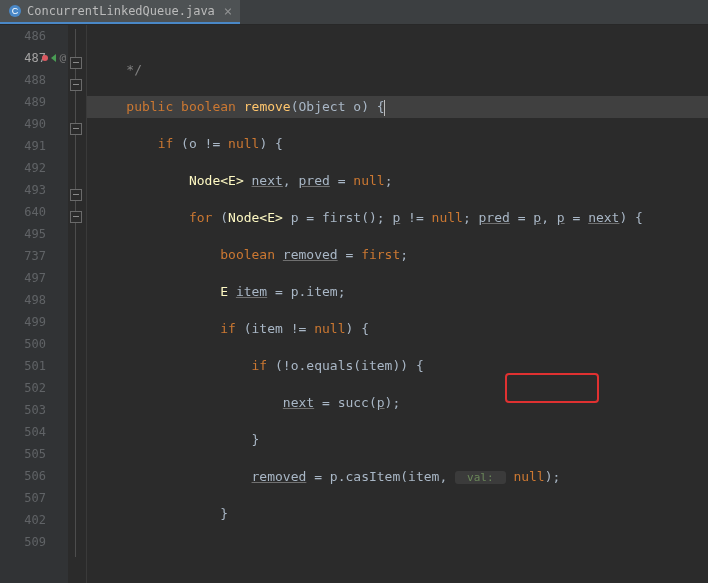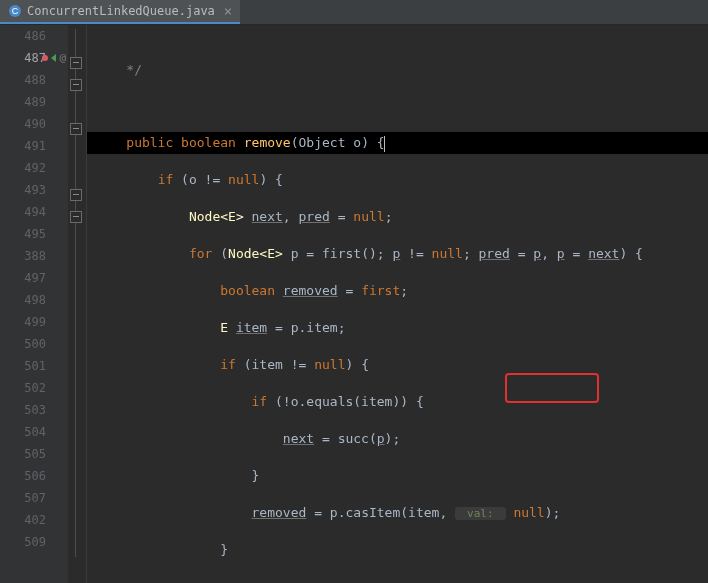--- a/index.html
+++ b/index.html
@@ -118,22 +118,21 @@
     white-space: pre;
     position: relative;
   }
   .code .row {
     height: 22px;
     line-height: 22px;
     padding-left: 8px;
     position: relative;
   }
   .code .row.hl {
-    background: #000000;
-    margin-top: 36px;
+    background: #404040;
   }
   .caret {
     display: inline-block;
     width: 1px;
     height: 16px;
     background: #bbbbbb;
     vertical-align: middle;
     margin-left: -1px;
   }
   .kw  { color: #cc7832; }
@@ -178,23 +177,23 @@
             <path d="M0 4 L5 0 L5 8 Z" fill="#499c54"></path>
           </svg>
           <span style="color:#787878;font-size:11px">@</span>
         </span></div>
       <div class="ln">488</div>
       <div class="ln">489</div>
       <div class="ln">490</div>
       <div class="ln">491</div>
       <div class="ln">492</div>
       <div class="ln">493</div>
-      <div class="ln">494</div>
+      <div class="ln">640</div>
       <div class="ln">495</div>
-      <div class="ln">388</div>
+      <div class="ln">737</div>
       <div class="ln">497</div>
       <div class="ln">498</div>
       <div class="ln">499</div>
       <div class="ln">500</div>
       <div class="ln">501</div>
       <div class="ln">502</div>
       <div class="ln">503</div>
       <div class="ln">504</div>
       <div class="ln">505</div>
       <div class="ln">506</div>

